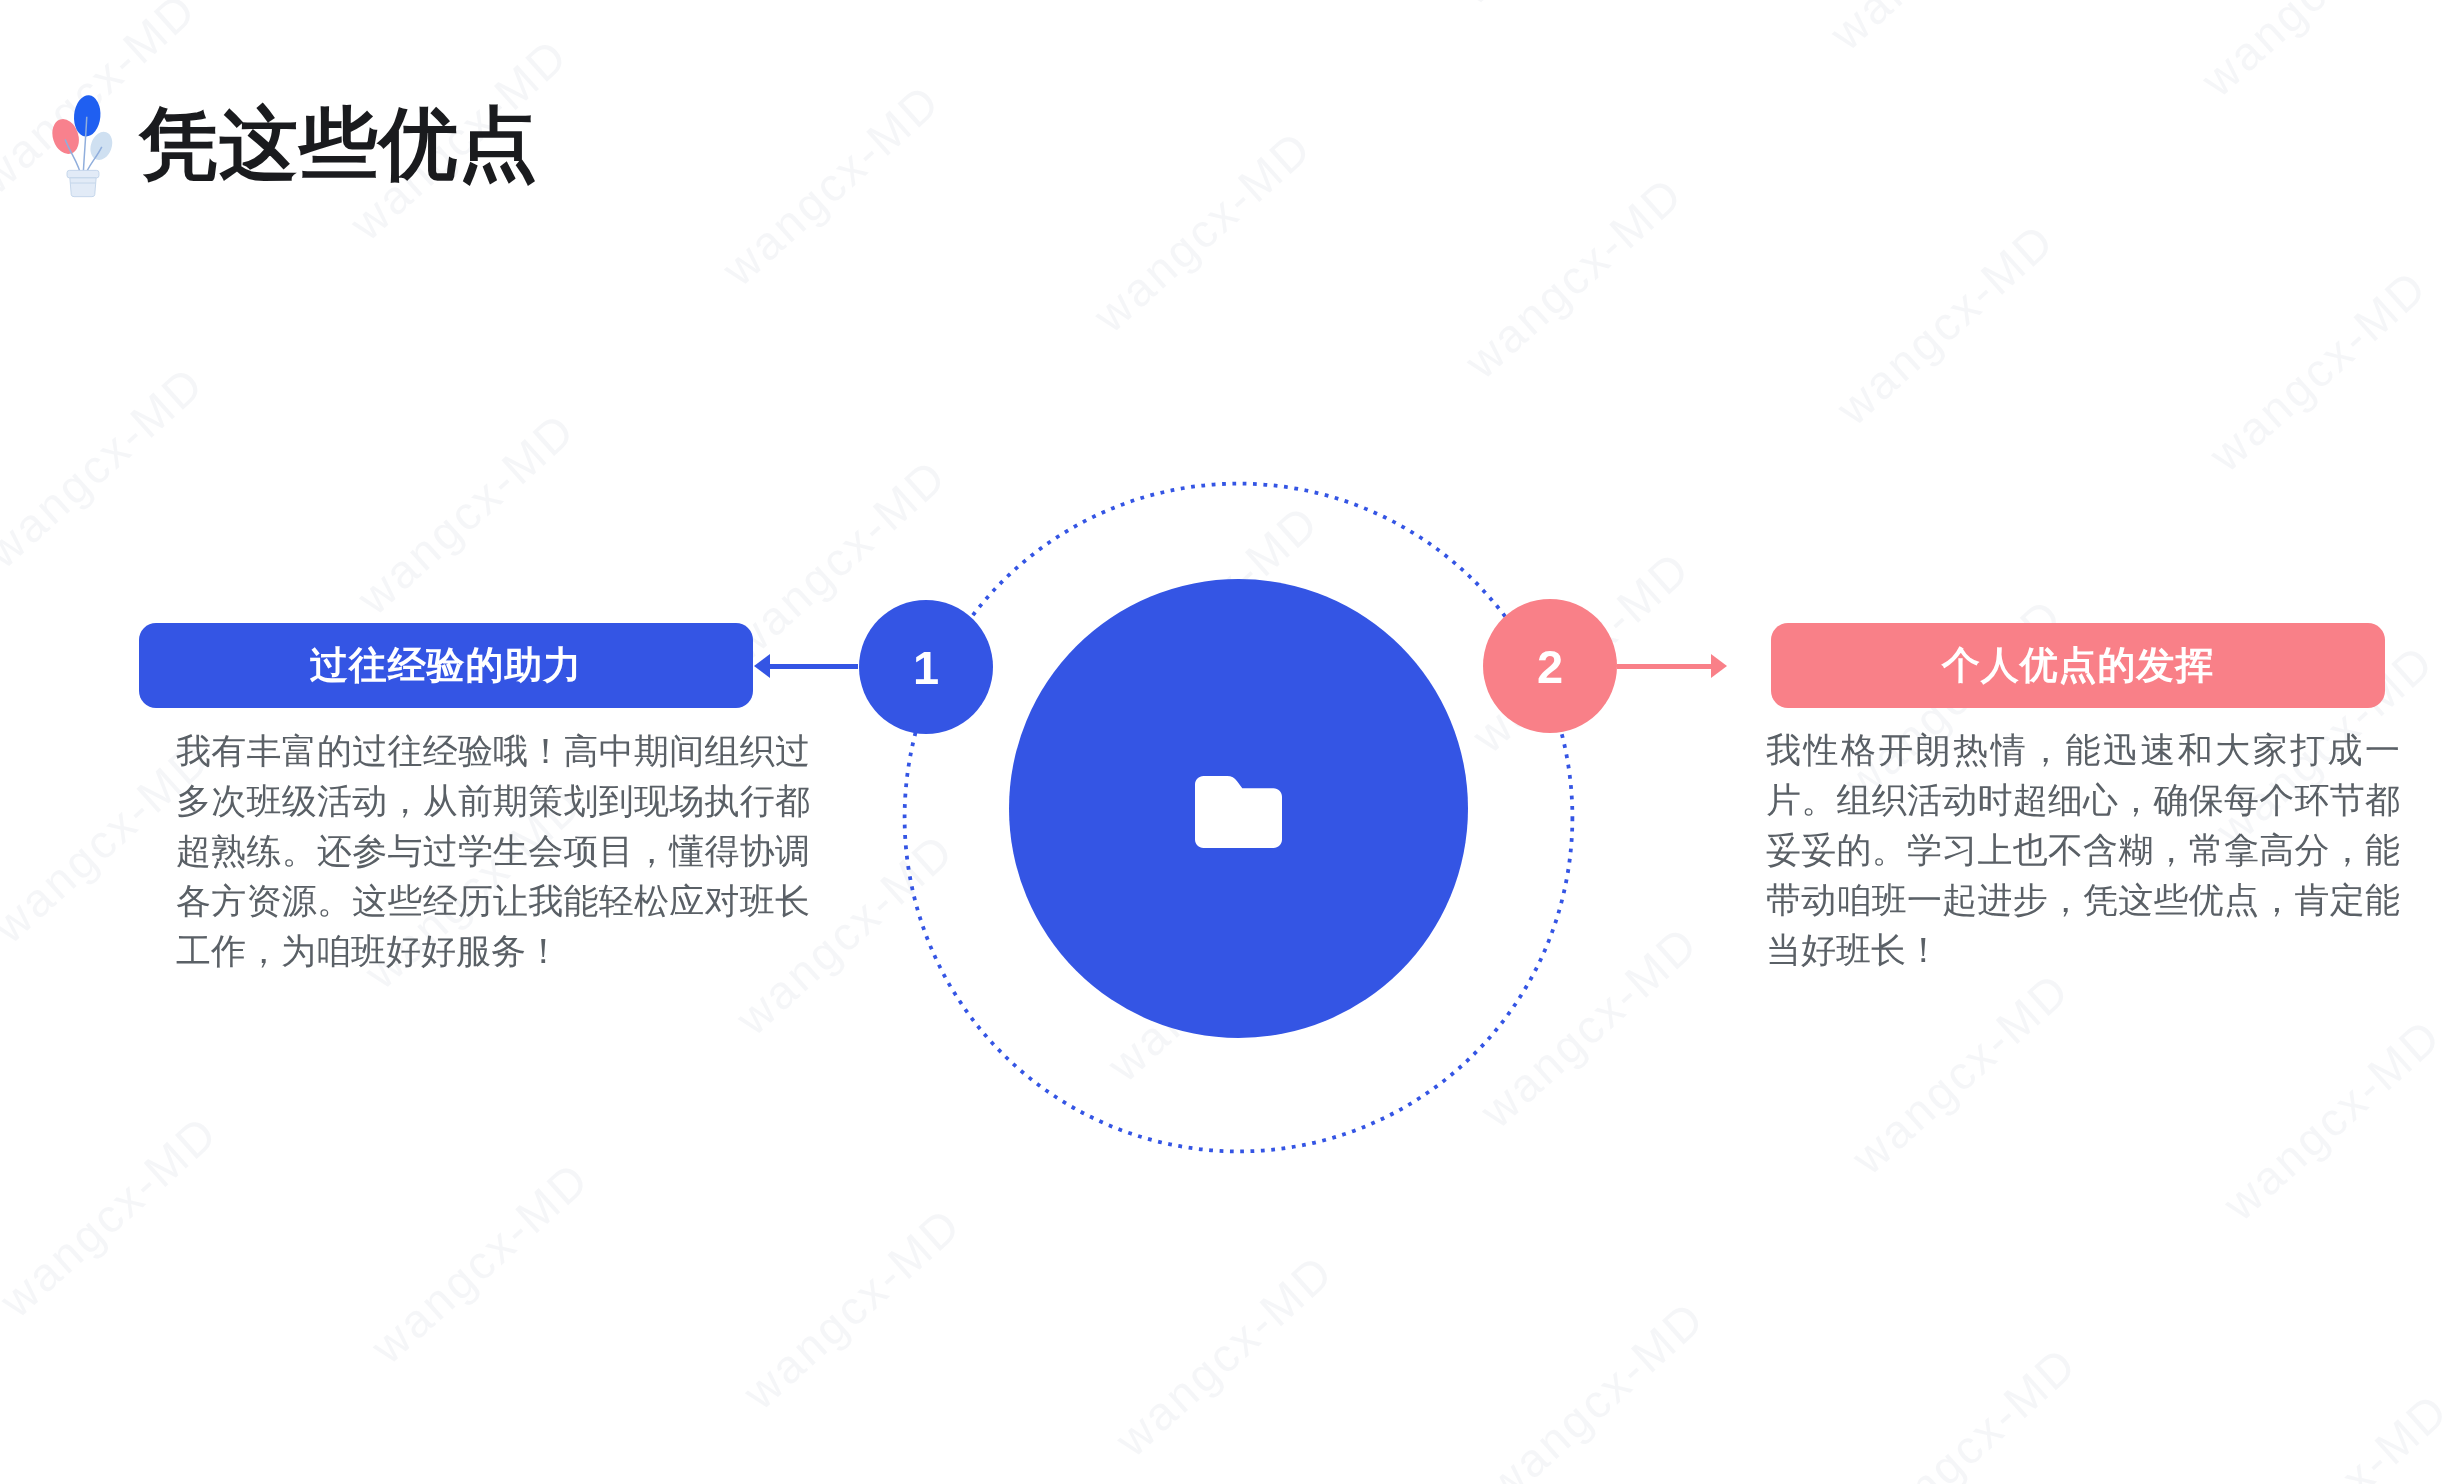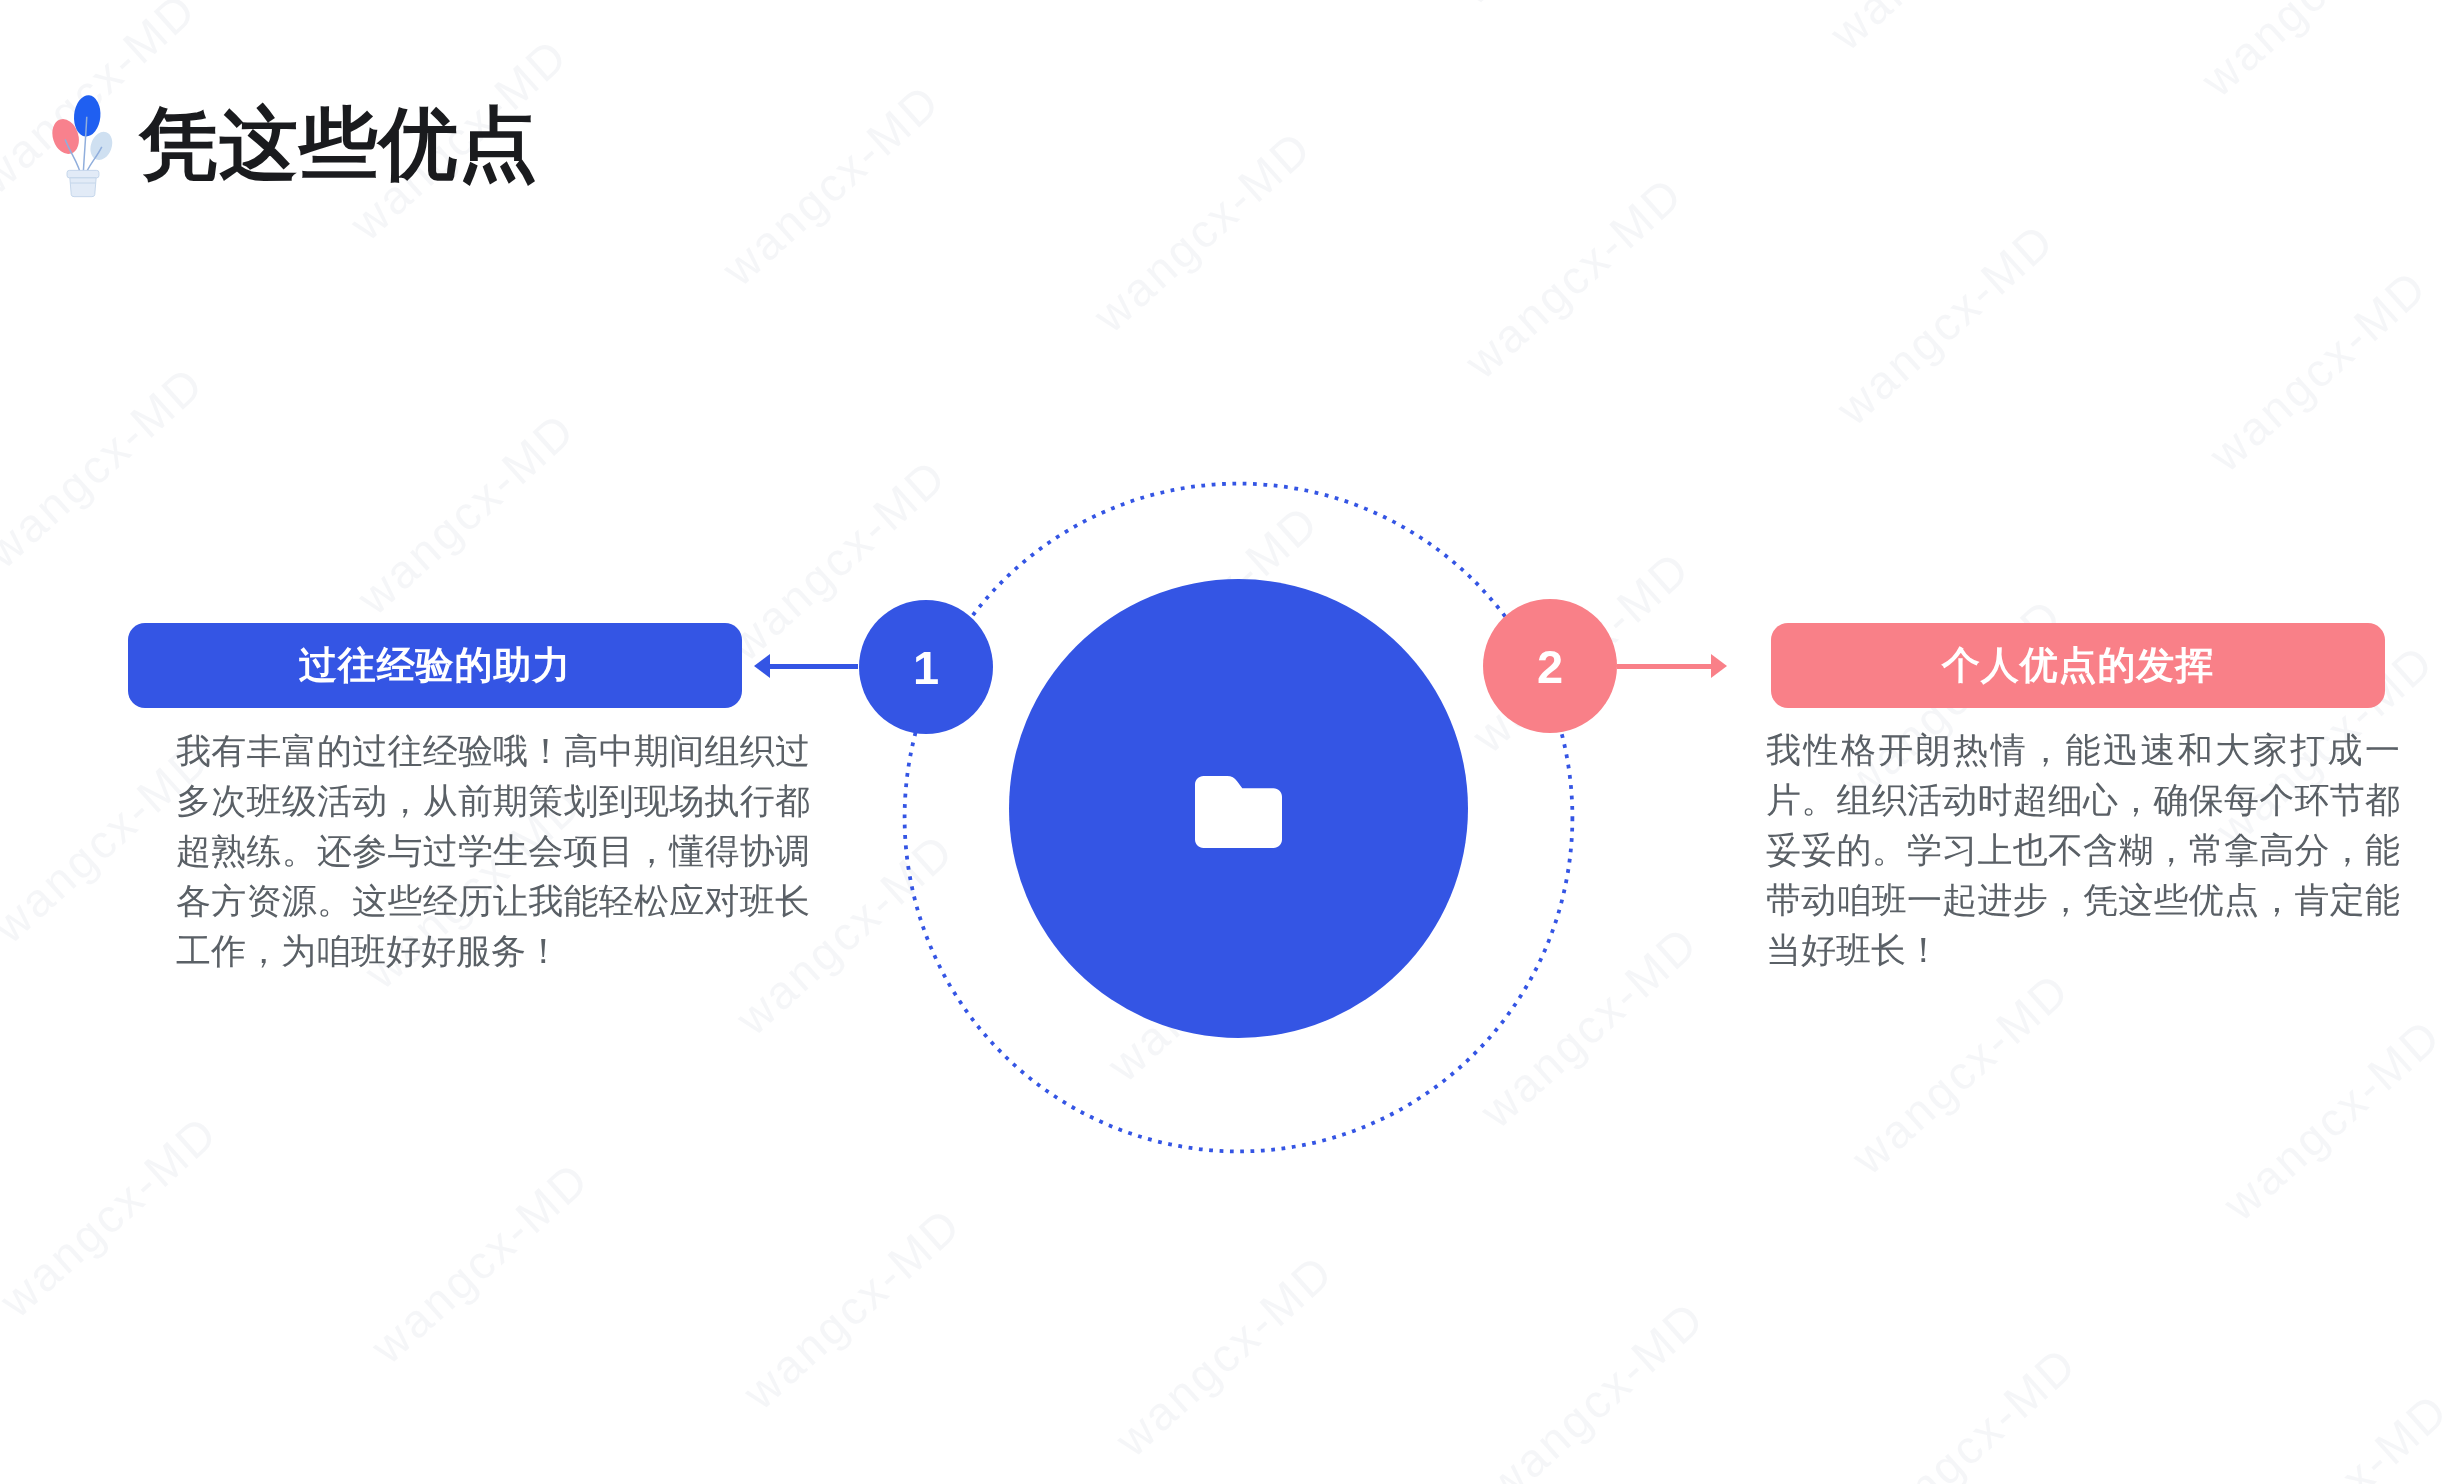--- a/index.html
+++ b/index.html
@@ -78,21 +78,21 @@
   }
   
   .head-box{
     position:absolute;top:623px;width:614px;height:85px;
     border-radius:17px;
     display:flex;align-items:center;justify-content:center;
     color:#fff;font-size:38px;font-weight:700;
     letter-spacing:0.9px;
     z-index:2;
   }
-  .head-box-left{left:128px;background:var(--accent-blue);}
+  .head-box-left{left:139px;background:var(--accent-blue);}
   .head-box-right{left:1727px;background:var(--accent-pink);margin-left:44px;}
   .body-text{
     position:absolute;top:726px;width:634px;
     font-size:35px;line-height:50px;
     color:var(--body-text);
     text-align:justify;
     z-index:2;
     margin-left:37px;
   }
   .body-left{left:139px;}

